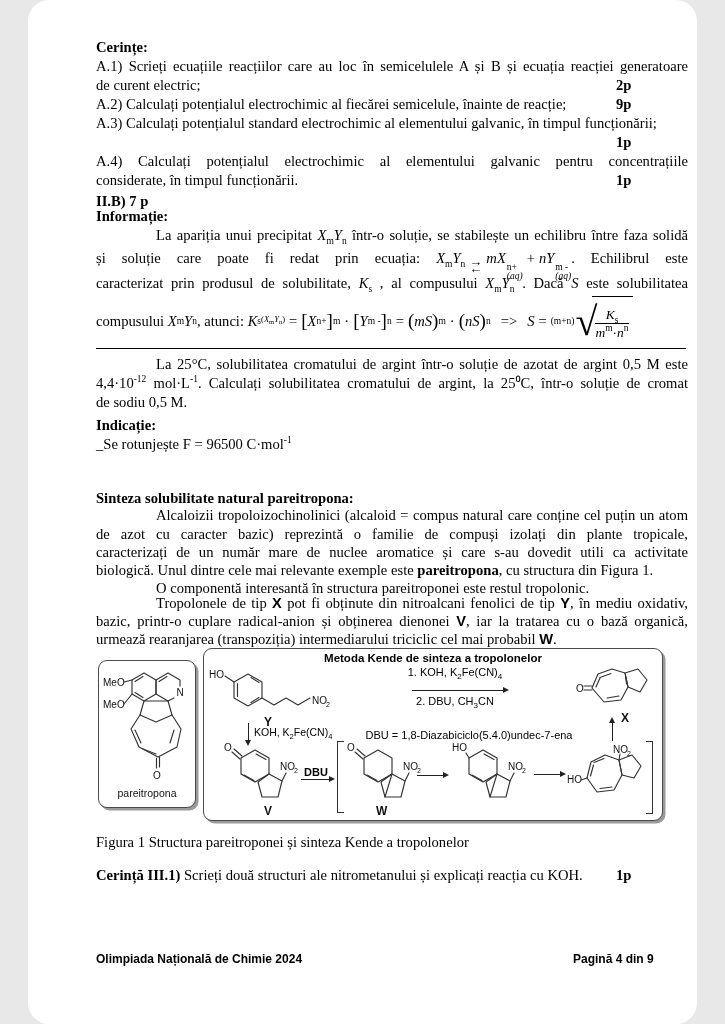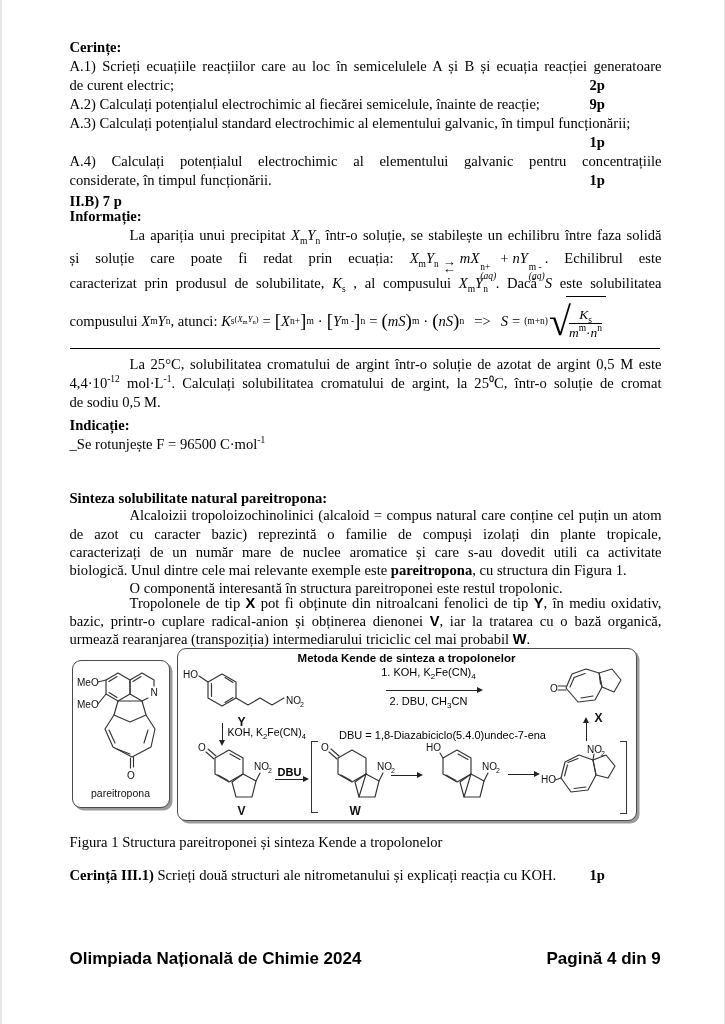--- a/index.html
+++ b/index.html
@@ -1,17 +1,17 @@
 <!DOCTYPE html>
 <html><head>
 <meta charset="utf-8">
 <style>
   html,body{margin:0;padding:0;background:#e8e8e8;}
-  .page{position:relative;width:722px;height:1024px;background:#ffffff;margin:0 auto;
-        font-family:"Liberation Serif",serif;font-size:14.6px;color:#000;overflow:hidden;}
+  .page{position:relative;width:669px;height:1024px;background:#ffffff;margin:0 auto;
+        font-family:"Liberation Serif",serif;font-size:14.6px;color:#000;overflow:hidden;border-radius:21px;}
   .ln{position:absolute;left:68px;width:592px;line-height:19px;white-space:nowrap;}
   .jl{position:absolute;left:68px;width:592px;line-height:19px;text-align:justify;text-align-last:justify;}
   .ind{padding-left:60px;width:532px;}
   .b{font-weight:bold;}
   .pts{position:absolute;left:520px;top:0;font-weight:bold;}
   .sans{font-family:"Liberation Sans",sans-serif;}
   i{font-style:italic;}
   sup,.sp{font-size:9.5px;vertical-align:6px;line-height:0;}
   .sb{font-size:9.5px;vertical-align:-4px;line-height:0;}
   .sbg{font-size:8.5px;vertical-align:-5px;line-height:0;}
@@ -42,21 +42,21 @@
   .ard{position:absolute;width:0;border-left:1.3px solid #222;}
   .ard::after{content:"";position:absolute;left:-3.9px;bottom:-2px;border-top:6px solid #222;border-left:3.3px solid transparent;border-right:3.3px solid transparent;}
   .aru{position:absolute;width:0;border-left:1.3px solid #222;}
   .aru::after{content:"";position:absolute;left:-3.9px;top:-2px;border-bottom:6px solid #222;border-left:3.3px solid transparent;border-right:3.3px solid transparent;}
   .bl{position:absolute;width:6px;border-top:1.5px solid #333;border-bottom:1.5px solid #333;border-left:1.5px solid #333;}
   .br{position:absolute;width:6px;border-top:1.5px solid #333;border-bottom:1.5px solid #333;border-right:1.5px solid #333;}
   svg.chem{position:absolute;stroke:#333;fill:none;stroke-width:1.15;stroke-linejoin:round;stroke-linecap:round;}
   svg.chem text{stroke:none;fill:#111;font-family:"Liberation Sans",sans-serif;font-size:10px;}
   svg.chem text.s{font-size:7px;}
   .caption{position:absolute;left:68px;width:592px;text-align:left;line-height:19px;}
-  .footer{position:absolute;font-family:"Liberation Sans",sans-serif;font-weight:bold;font-size:17px;line-height:16px;}
+  .footer{position:absolute;font-family:"Liberation Sans",sans-serif;font-weight:bold;font-size:12px;line-height:16px;}
 </style>
 </head>
 <body>
 
 <div class="page">
 
   <div class="ln b" style="top:38px">Cerințe:</div>
   <div class="jl" style="top:57px">A.1) Scrieți ecuațiile reacțiilor care au loc în semicelulele A și B și ecuația reacției generatoare</div>
   <div class="ln" style="top:76px">
     <span>de curent electric;</span>

